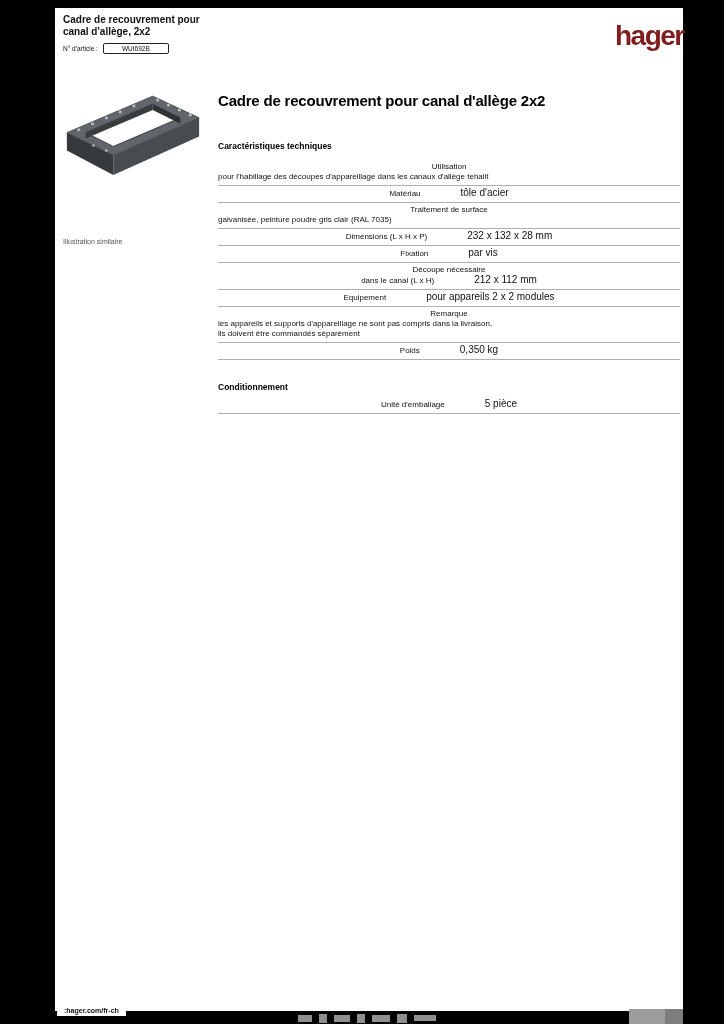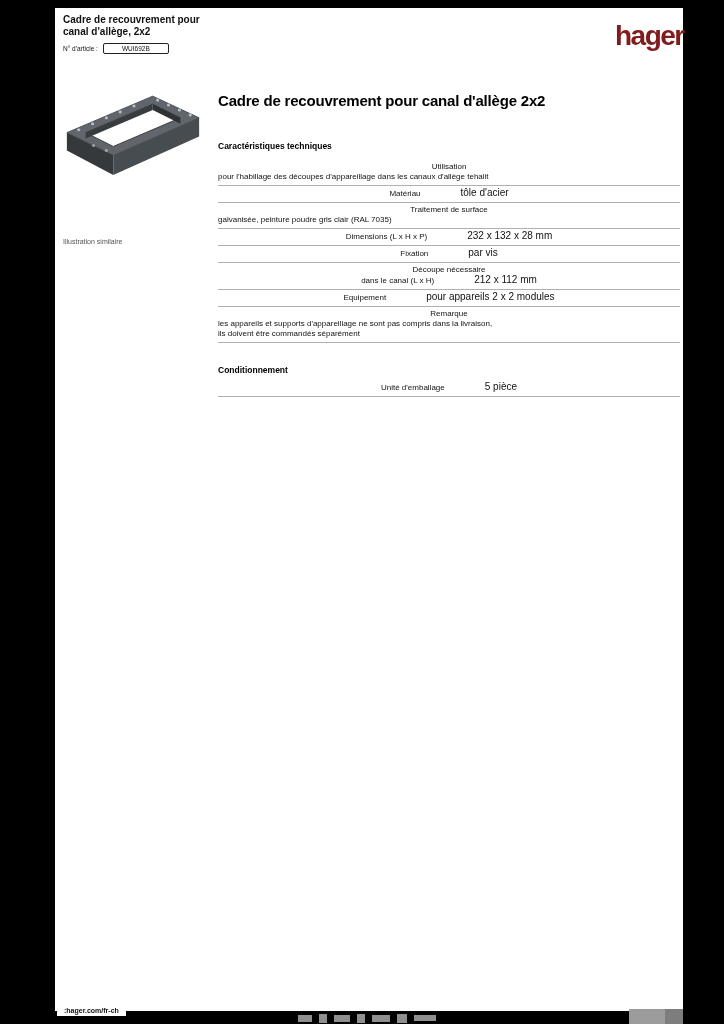--- a/index.html
+++ b/index.html
@@ -140,20 +140,26 @@
         </div>
 
         <div class="row">
           <div class="line">
               <span class="cell-label">Remarque</span>
             </div>
           <div class="vline">les appareils et supports d'appareillage ne sont pas compris dans la livraison,</div>
           <div class="vline">ils doivent être commandés séparément</div>
         </div>
 
+        <div class="row">
+          <div class="line">
+            <span class="cell-label">Poids</span>
+            <span class="cell-value">0,350 kg</span>
+          </div>
+        </div>
 
       </div>
 
 
       <div class="section section-pack">
         <div class="sec-heading">Conditionnement</div>
         <div class="row">
           <div class="line">
             <span class="cell-label">Unité d'emballage</span>
             <span class="cell-value">5 pièce</span>

